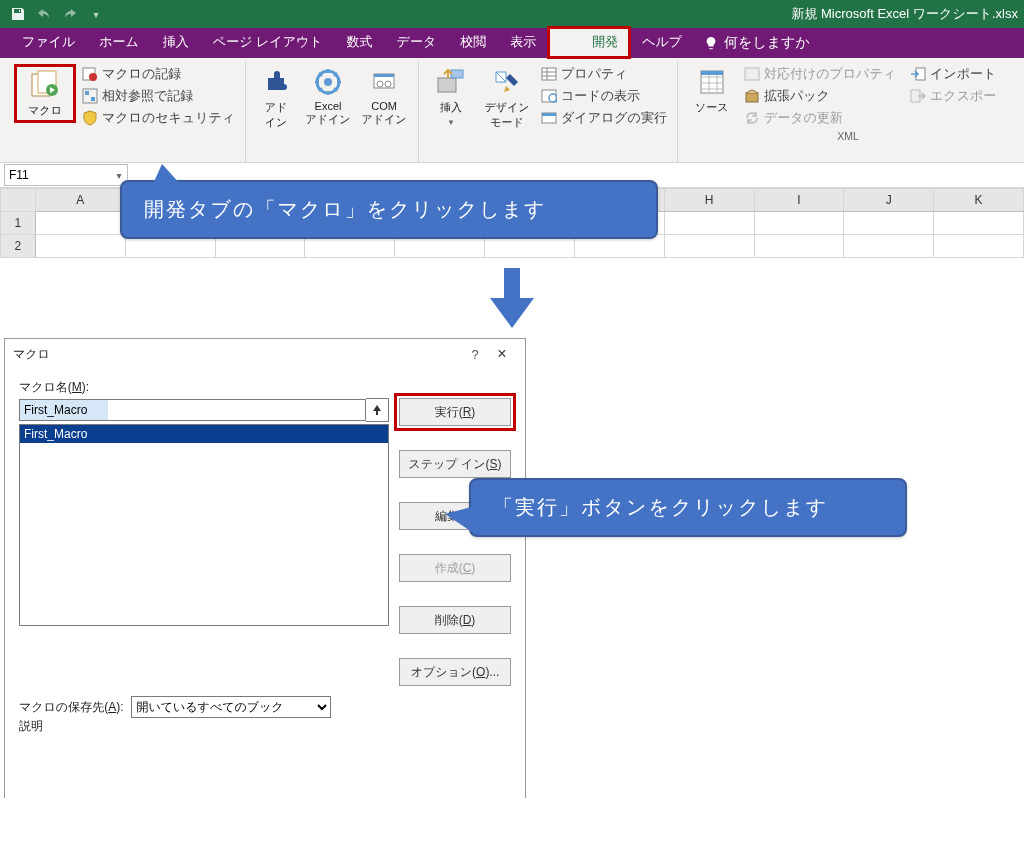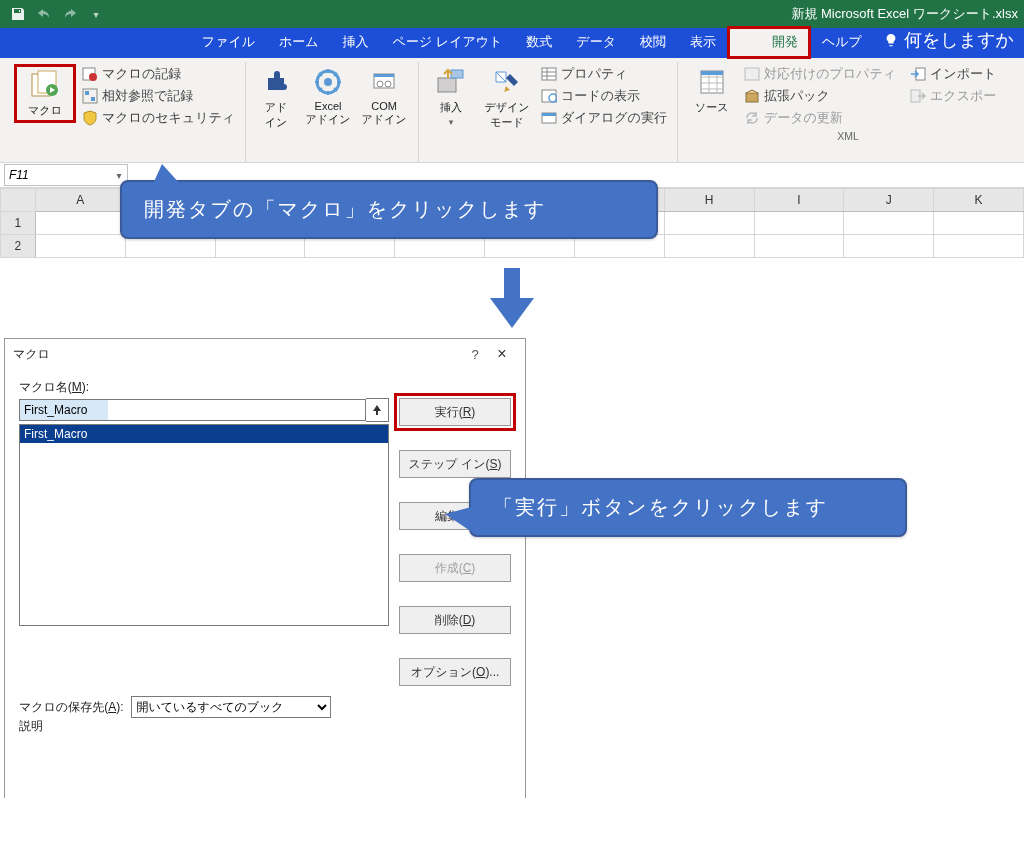--- a/index.html
+++ b/index.html
@@ -3,41 +3,41 @@
 <meta charset="utf-8">
 <style>
   body { margin:0; font-family:"Yu Gothic UI","Meiryo",sans-serif; font-size:12px; background:#fff; color:#222; }
   .excel-window { width:1024px; }
   
   .titlebar { background:#217346; height:28px; display:flex; align-items:center; color:#fff; }
   .qat { display:flex; align-items:center; gap:10px; padding-left:10px; }
   .qat-icon { width:16px; height:16px; display:flex; align-items:center; justify-content:center; opacity:.9; }
   .title-text { flex:1; text-align:right; padding-right:6px; font-size:13px; color:#fff; }
   
-  .tabsrow { background:#1d4ed8; height:30px; display:flex; align-items:flex-end; color:#fff; padding-left:10px; position:relative; gap:0;justify-content:flex-end; }
+  .tabsrow { background:#701a75; height:30px; display:flex; align-items:flex-end; color:#fff; padding-left:10px; position:relative; gap:0; }
   .tab { padding:6px 12px 7px 12px; font-size:13px; cursor:default; }
   .tab.active { background:#f3f2f1; color:#217346; font-weight:500; }
   .tab.devhl { outline:3px solid #c00000; outline-offset:-2px;padding-left:44px; }
-  .tellme { display:flex; align-items:center; gap:6px; padding:6px 10px; font-size:18px; }
+  .tellme { display:flex; align-items:center; gap:6px; padding:6px 10px; font-size:14px; }
   
   .ribbon { background:#f3f2f1; border-bottom:1px solid #d6d6d6; height:100px; display:flex; padding:4px 6px 0 6px; gap:0; }
   .group { border-right:1px solid #d6d6d6; padding:2px 8px; display:flex; flex-direction:column; position:relative; }
   .group .grow { display:flex; align-items:flex-start; gap:4px; }
   .bigbtn { display:flex; flex-direction:column; align-items:center; justify-content:flex-start; width:62px; padding:2px 2px; font-size:11px; text-align:center; gap:2px; }
   .bigbtn .ico { width:32px; height:32px; display:flex; align-items:center; justify-content:center; }
   .smallbtn { display:flex; align-items:center; gap:4px; font-size:13px; padding:1px 2px; white-space:nowrap; color:#444; }
   .smallbtn.dim { color:#9a9a9a; }
   .smallbtn .sico { width:16px; height:16px; display:flex; align-items:center; justify-content:center; }
   .grouplabel { text-align:center; font-size:10.5px; color:#666; padding:2px 0 0 0; }
   .vstack { display:flex; flex-direction:column; gap:2px; }
   .macro-hl { border:3px solid #c00000; padding:0 2px; }
   
   .fbarrow { display:flex; align-items:center; border-bottom:1px solid #d6d6d6; height:24px; background:#fff; }
   .namebox-wrap { position:relative; }
-  .namebox { width:100px; height:20px; border:1px solid #bfbfbf; margin:0 4px; font-size:12px; padding:0 18px 0 4px;font-style:italic; }
+  .namebox { width:100px; height:20px; border:1px solid #bfbfbf; margin:0 4px; font-size:12px; padding:0 18px 0 4px; }
   .namebox-dd { position:absolute; right:6px; top:4px; width:14px; height:14px; display:flex; align-items:center; justify-content:center; color:#666; font-size:10px; }
   
   .grid { border-collapse:collapse; table-layout:fixed; width:1024px; }
   .grid th, .grid td { border:1px solid #d6d6d6; font-size:12px; font-weight:400; color:#333; background:#fff; }
   .grid th.colh { background:#e6e6e6; text-align:center; height:20px; width:82px; border-bottom:1px solid #bdbdbd;}
   .grid th.rowh { background:#e6e6e6; text-align:center; width:30px; height:20px; border-right:1px solid #bdbdbd;}
   .grid th.corner { background:#e6e6e6; width:30px; height:20px; }
   
   .callout { position:absolute; background:#4472c4; color:#fff; border:2px solid #3a5a99; border-radius:8px; padding:14px 22px; font-size:20px; letter-spacing:2px; box-shadow:0 1px 3px rgba(0,0,0,.2); }
   .callout .tail-up { position:absolute; top:-18px; left:30px; width:0; height:0; border-left:10px solid transparent; border-right:20px solid transparent; border-bottom:22px solid #4472c4; }

